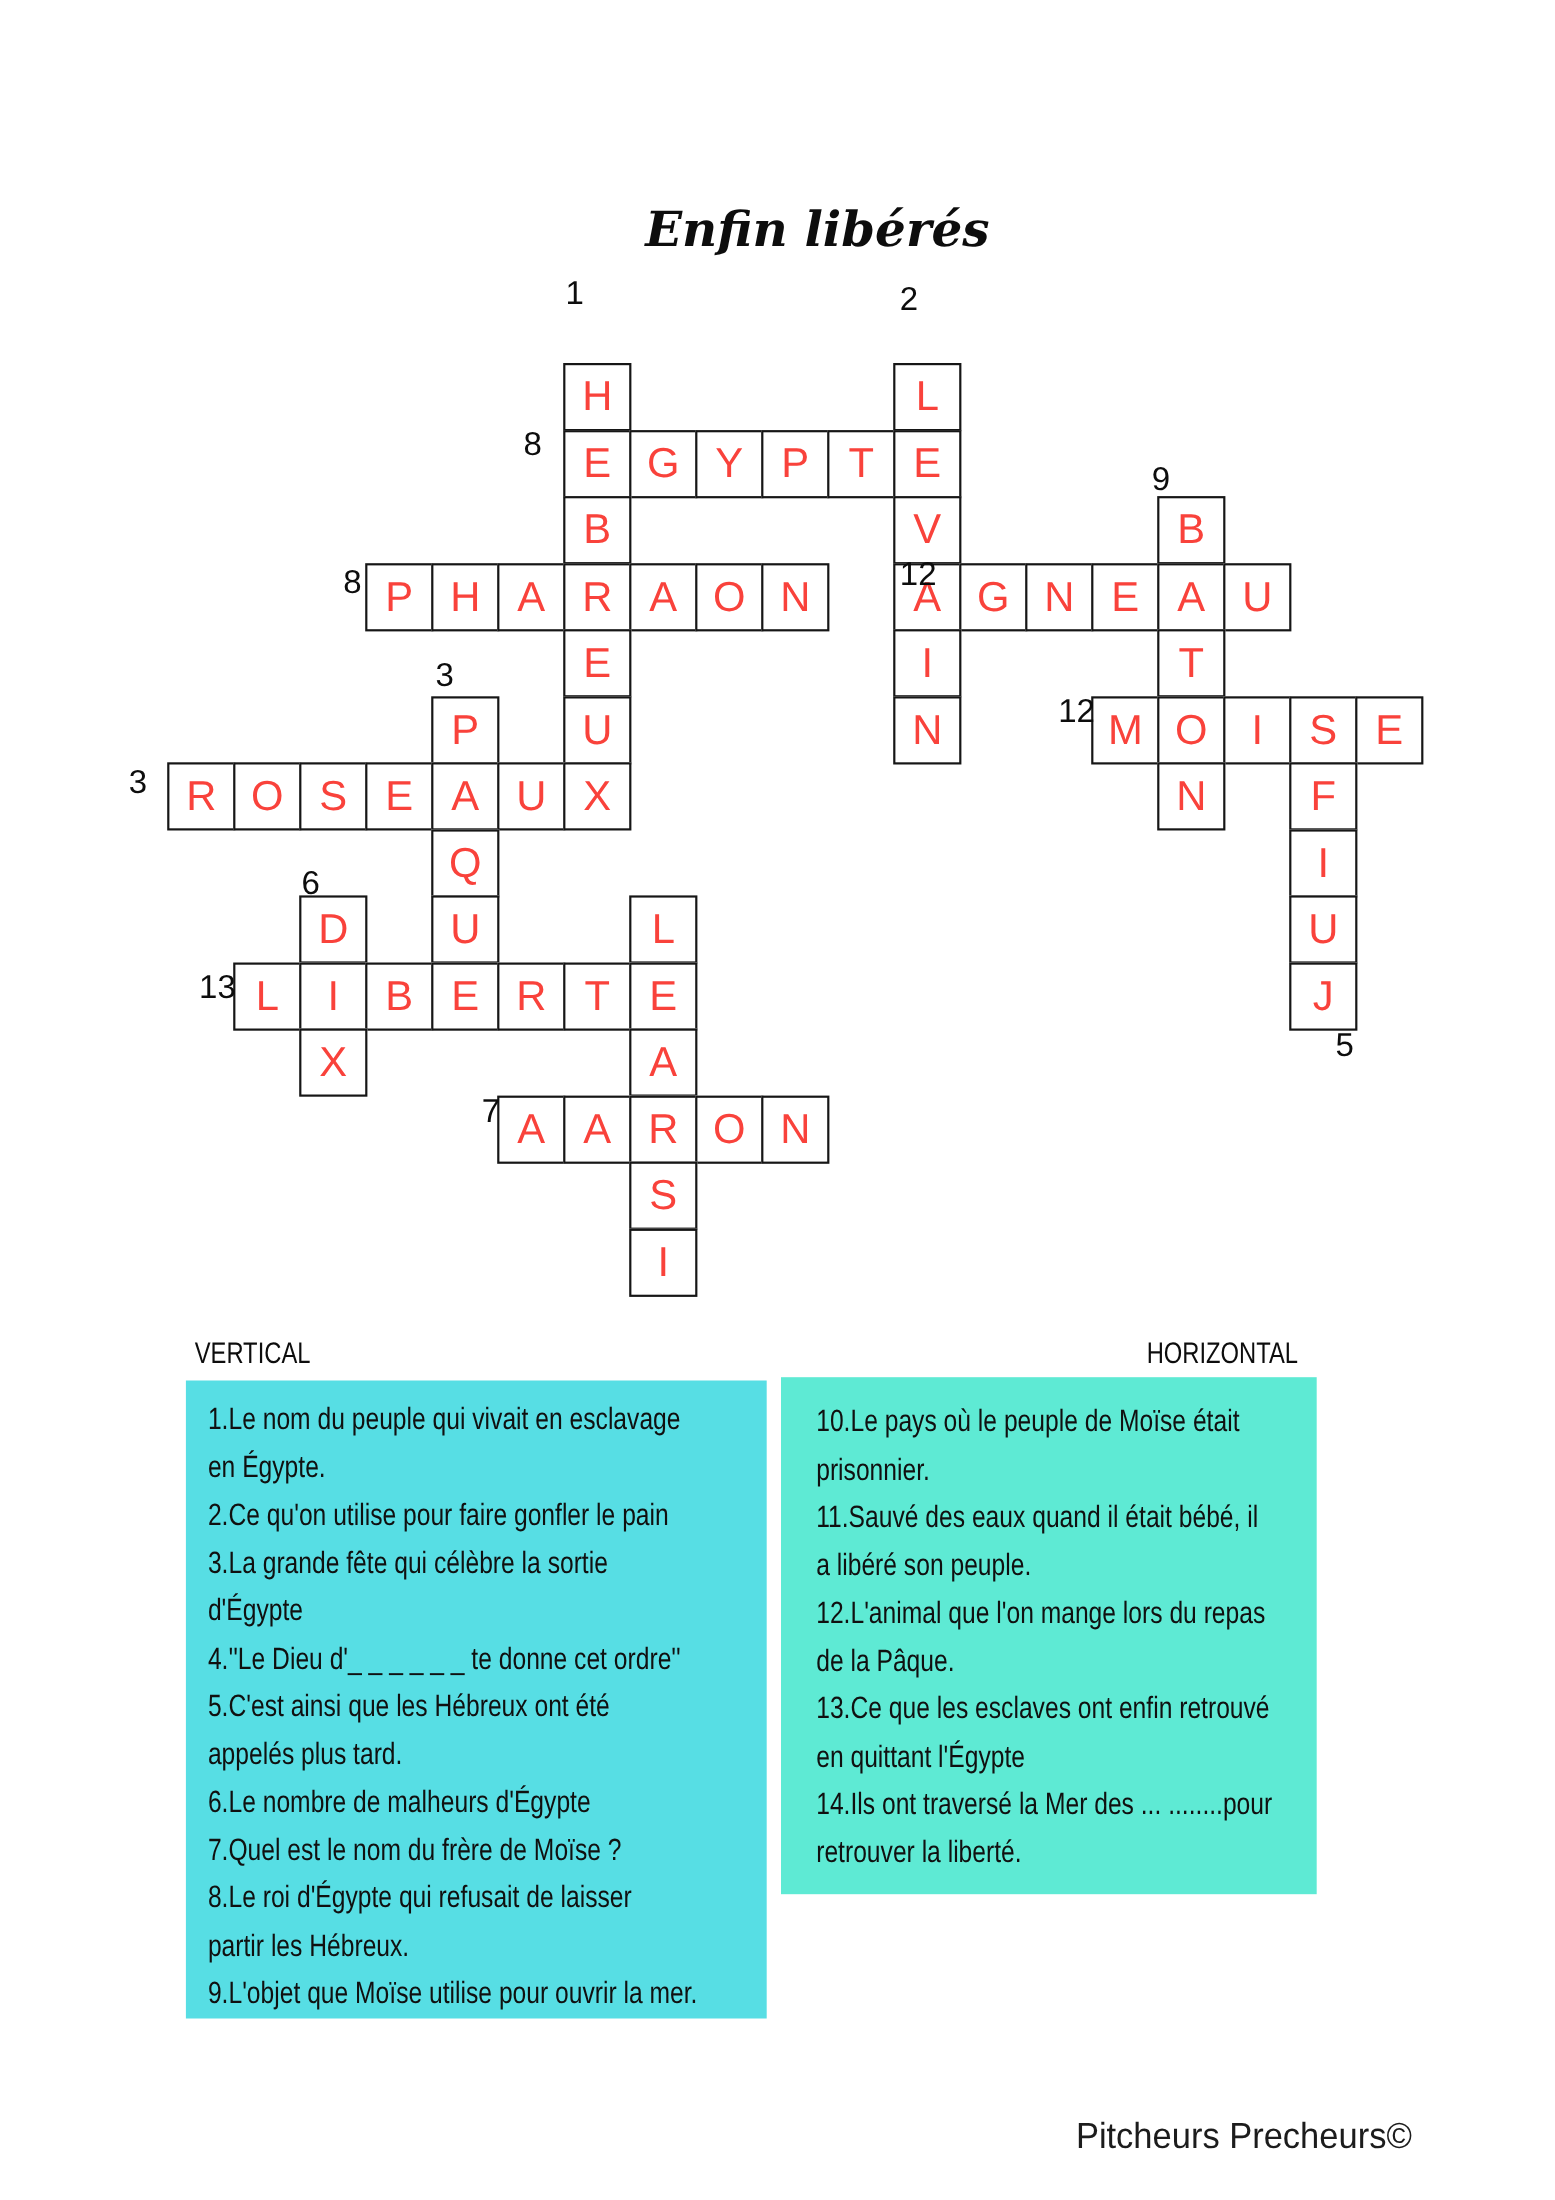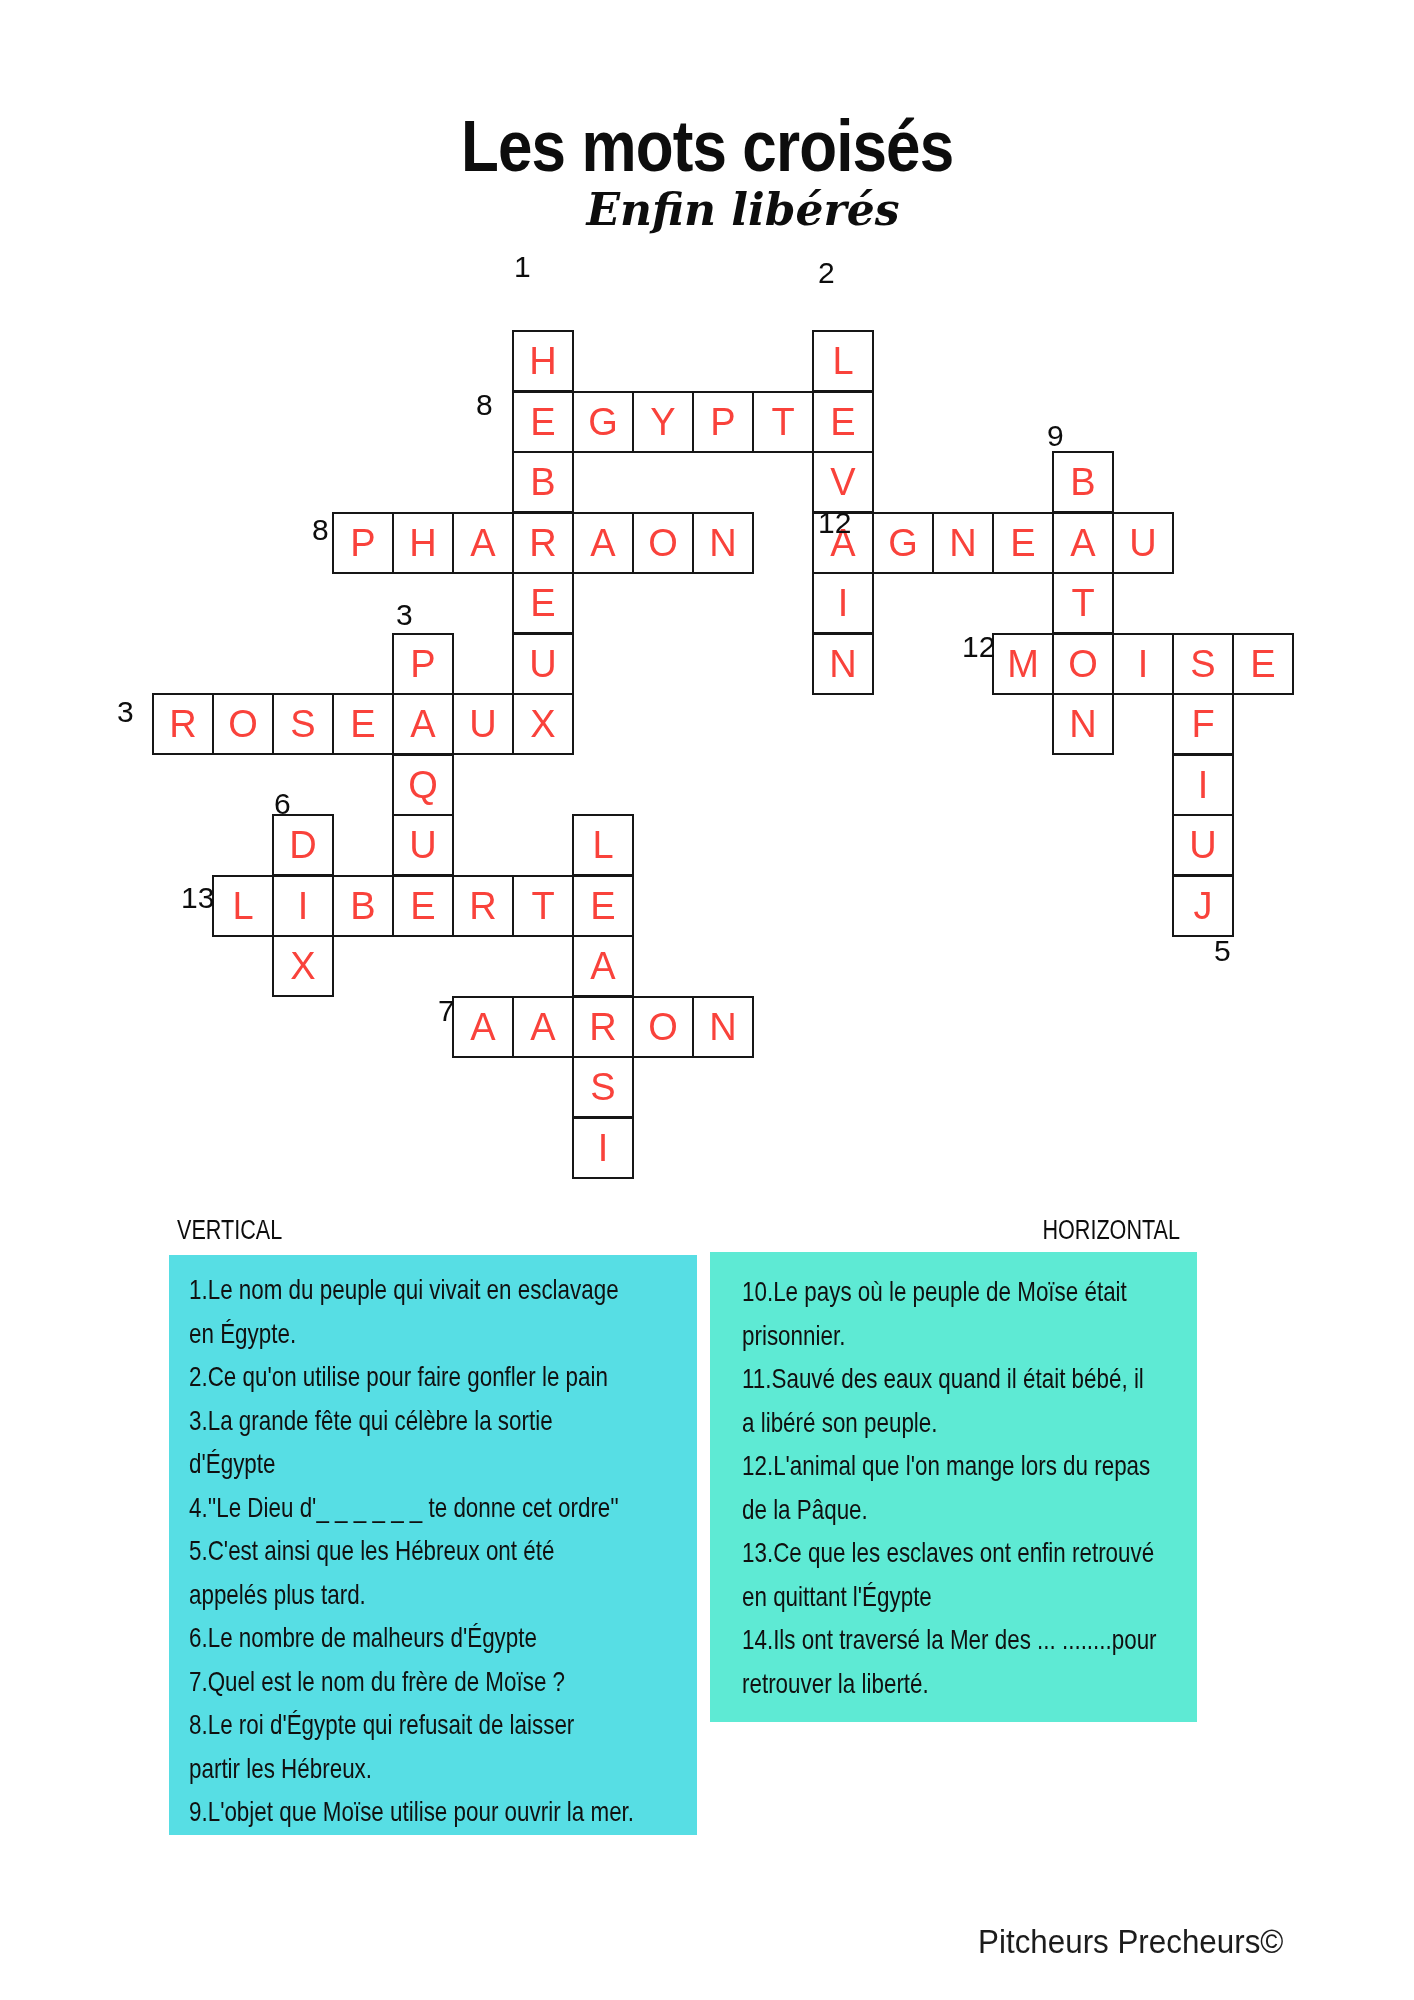--- a/index.html
+++ b/index.html
@@ -32,23 +32,20 @@
              transform:scaleX(.8);transform-origin:0 50%;}
 
   .footer{position:absolute;top:1924px;right:131px;font-size:33px;line-height:36px;
           color:#1c1c1c;transform:scaleX(.95);transform-origin:100% 0;}
 </style>
 </head>
 <body>
 
 <div class="page">
 
-  <div class="title">
-    <span>Les mots croisés</span>
-  </div>
 
   <div class="subtitle">
     <span>Enfin libérés</span>
   </div>
 
   <div id="grid">
       <div class="cell" style="left: 512px; top: 330px;">
         <span class="letter" style="color: rgb(249, 66, 59);">H</span>
       </div>
       <div class="cell" style="left: 812px; top: 330px;">

